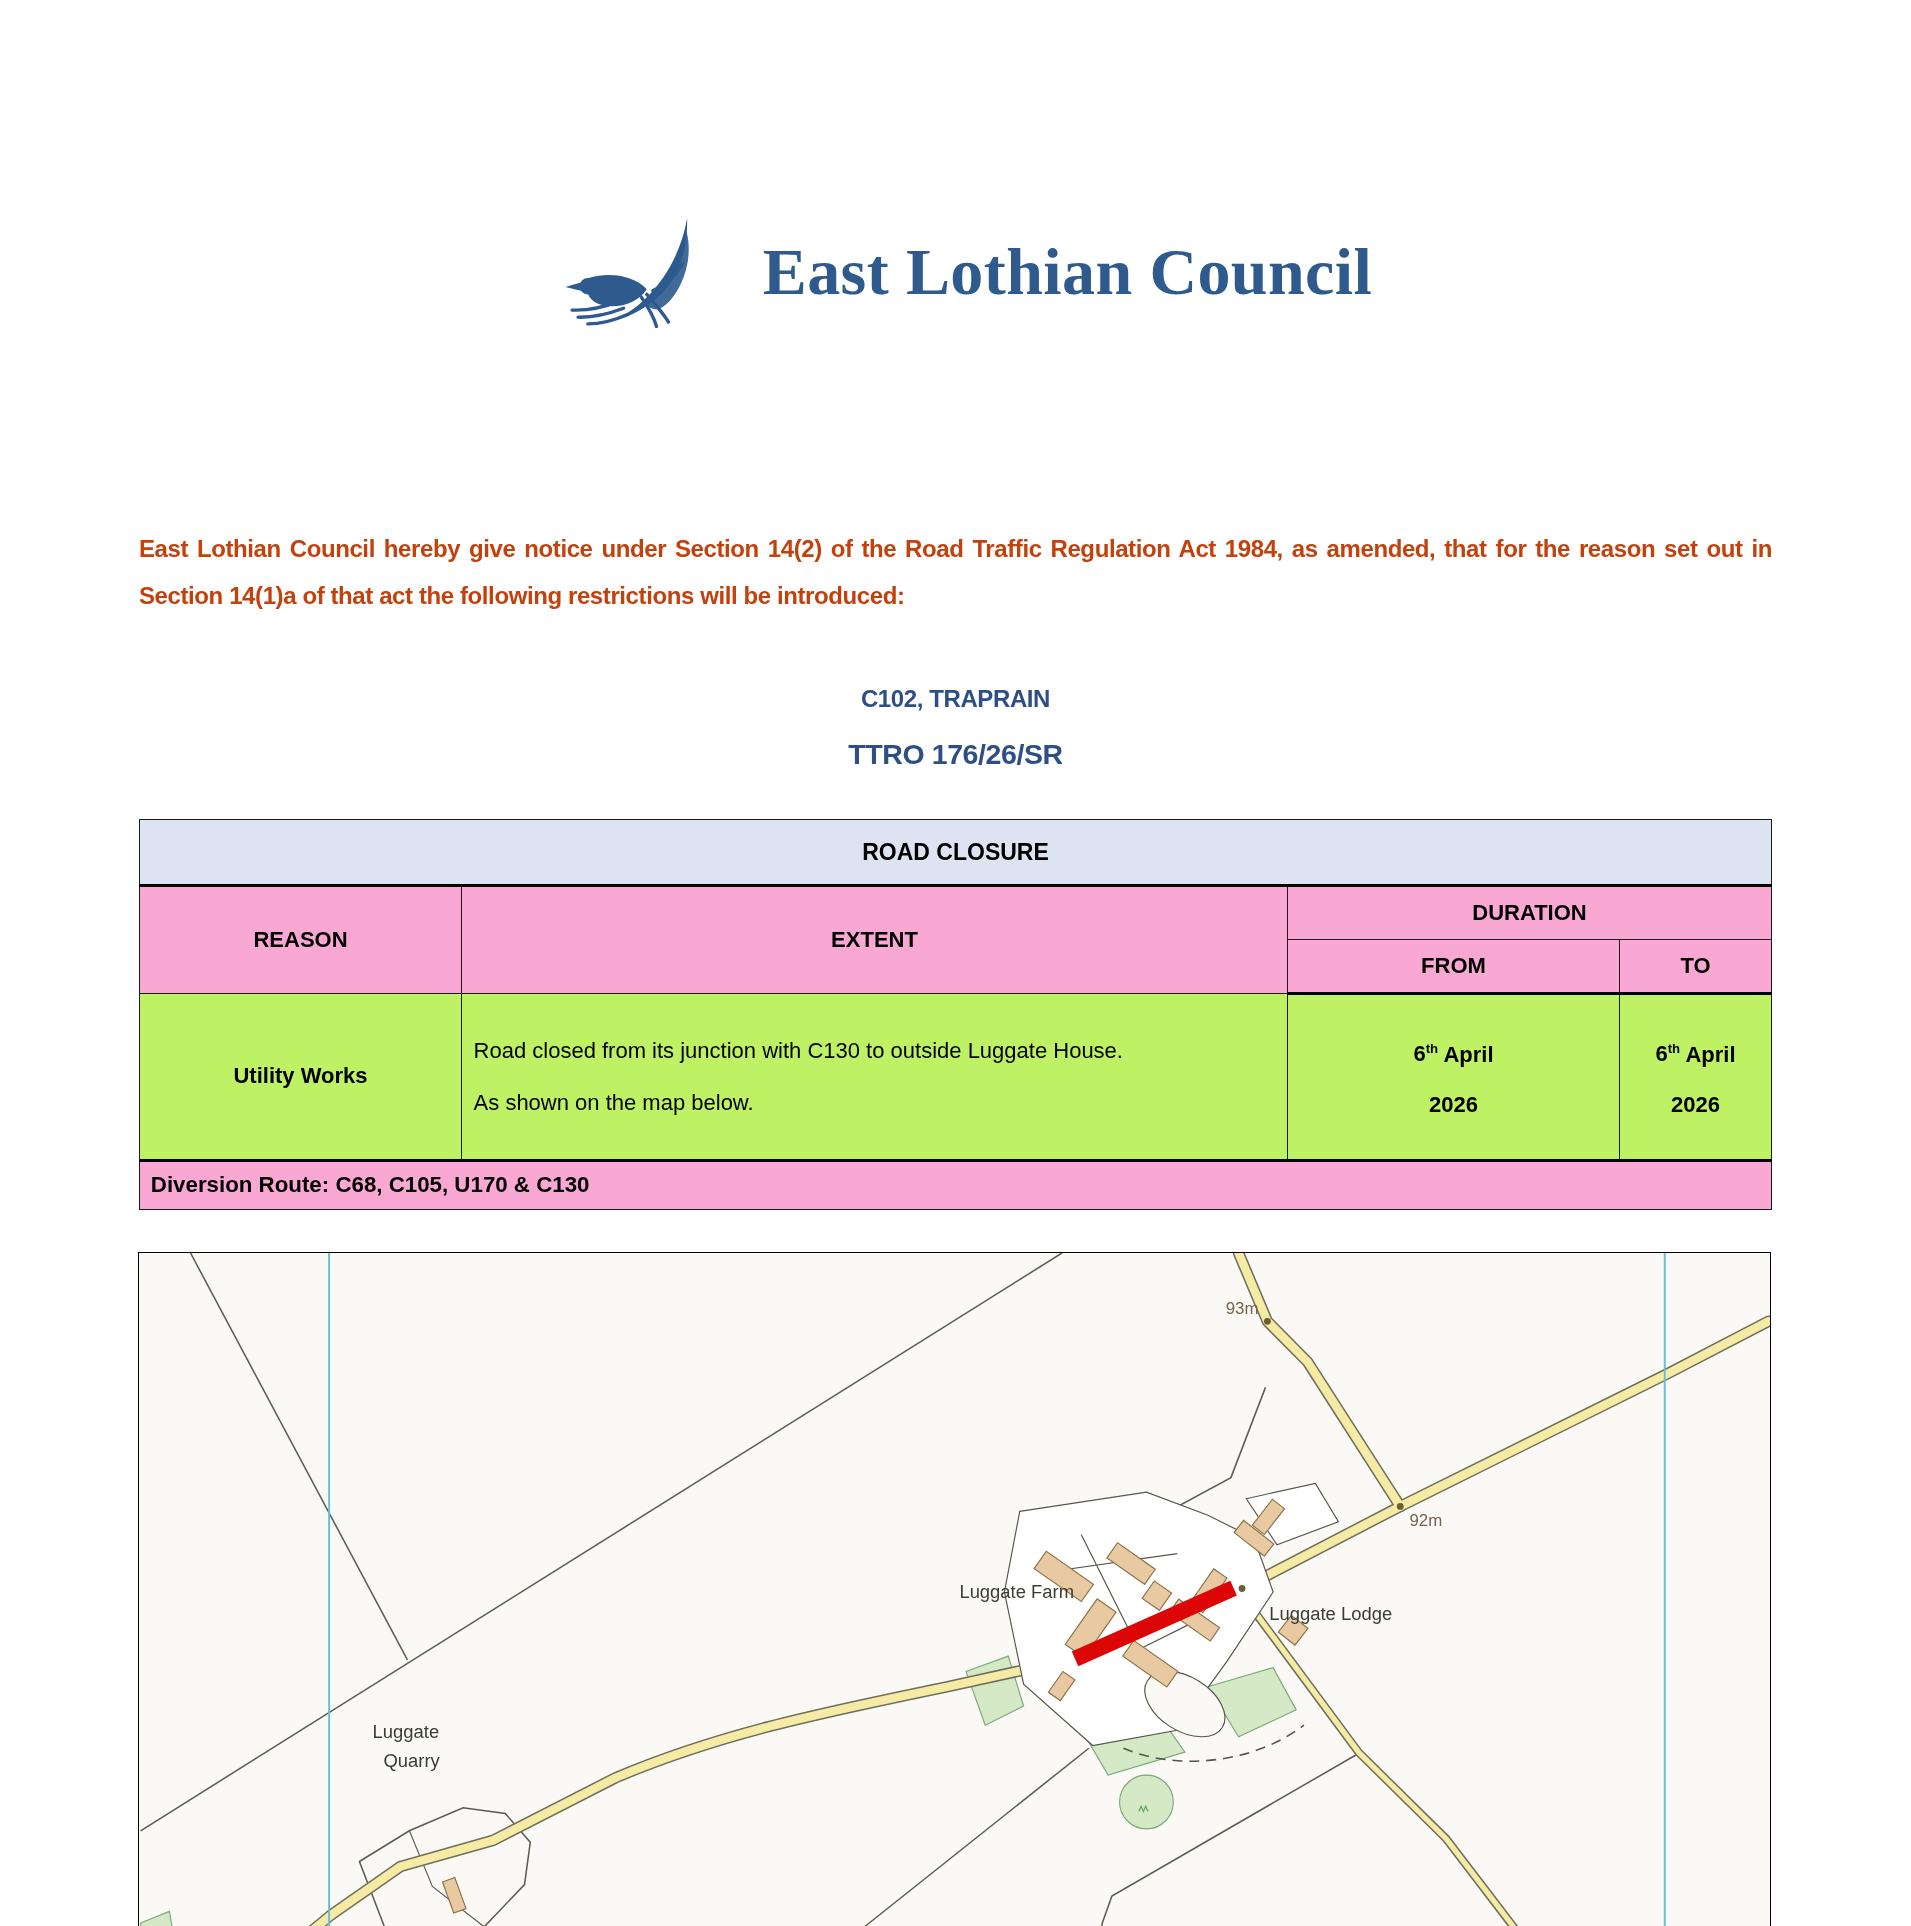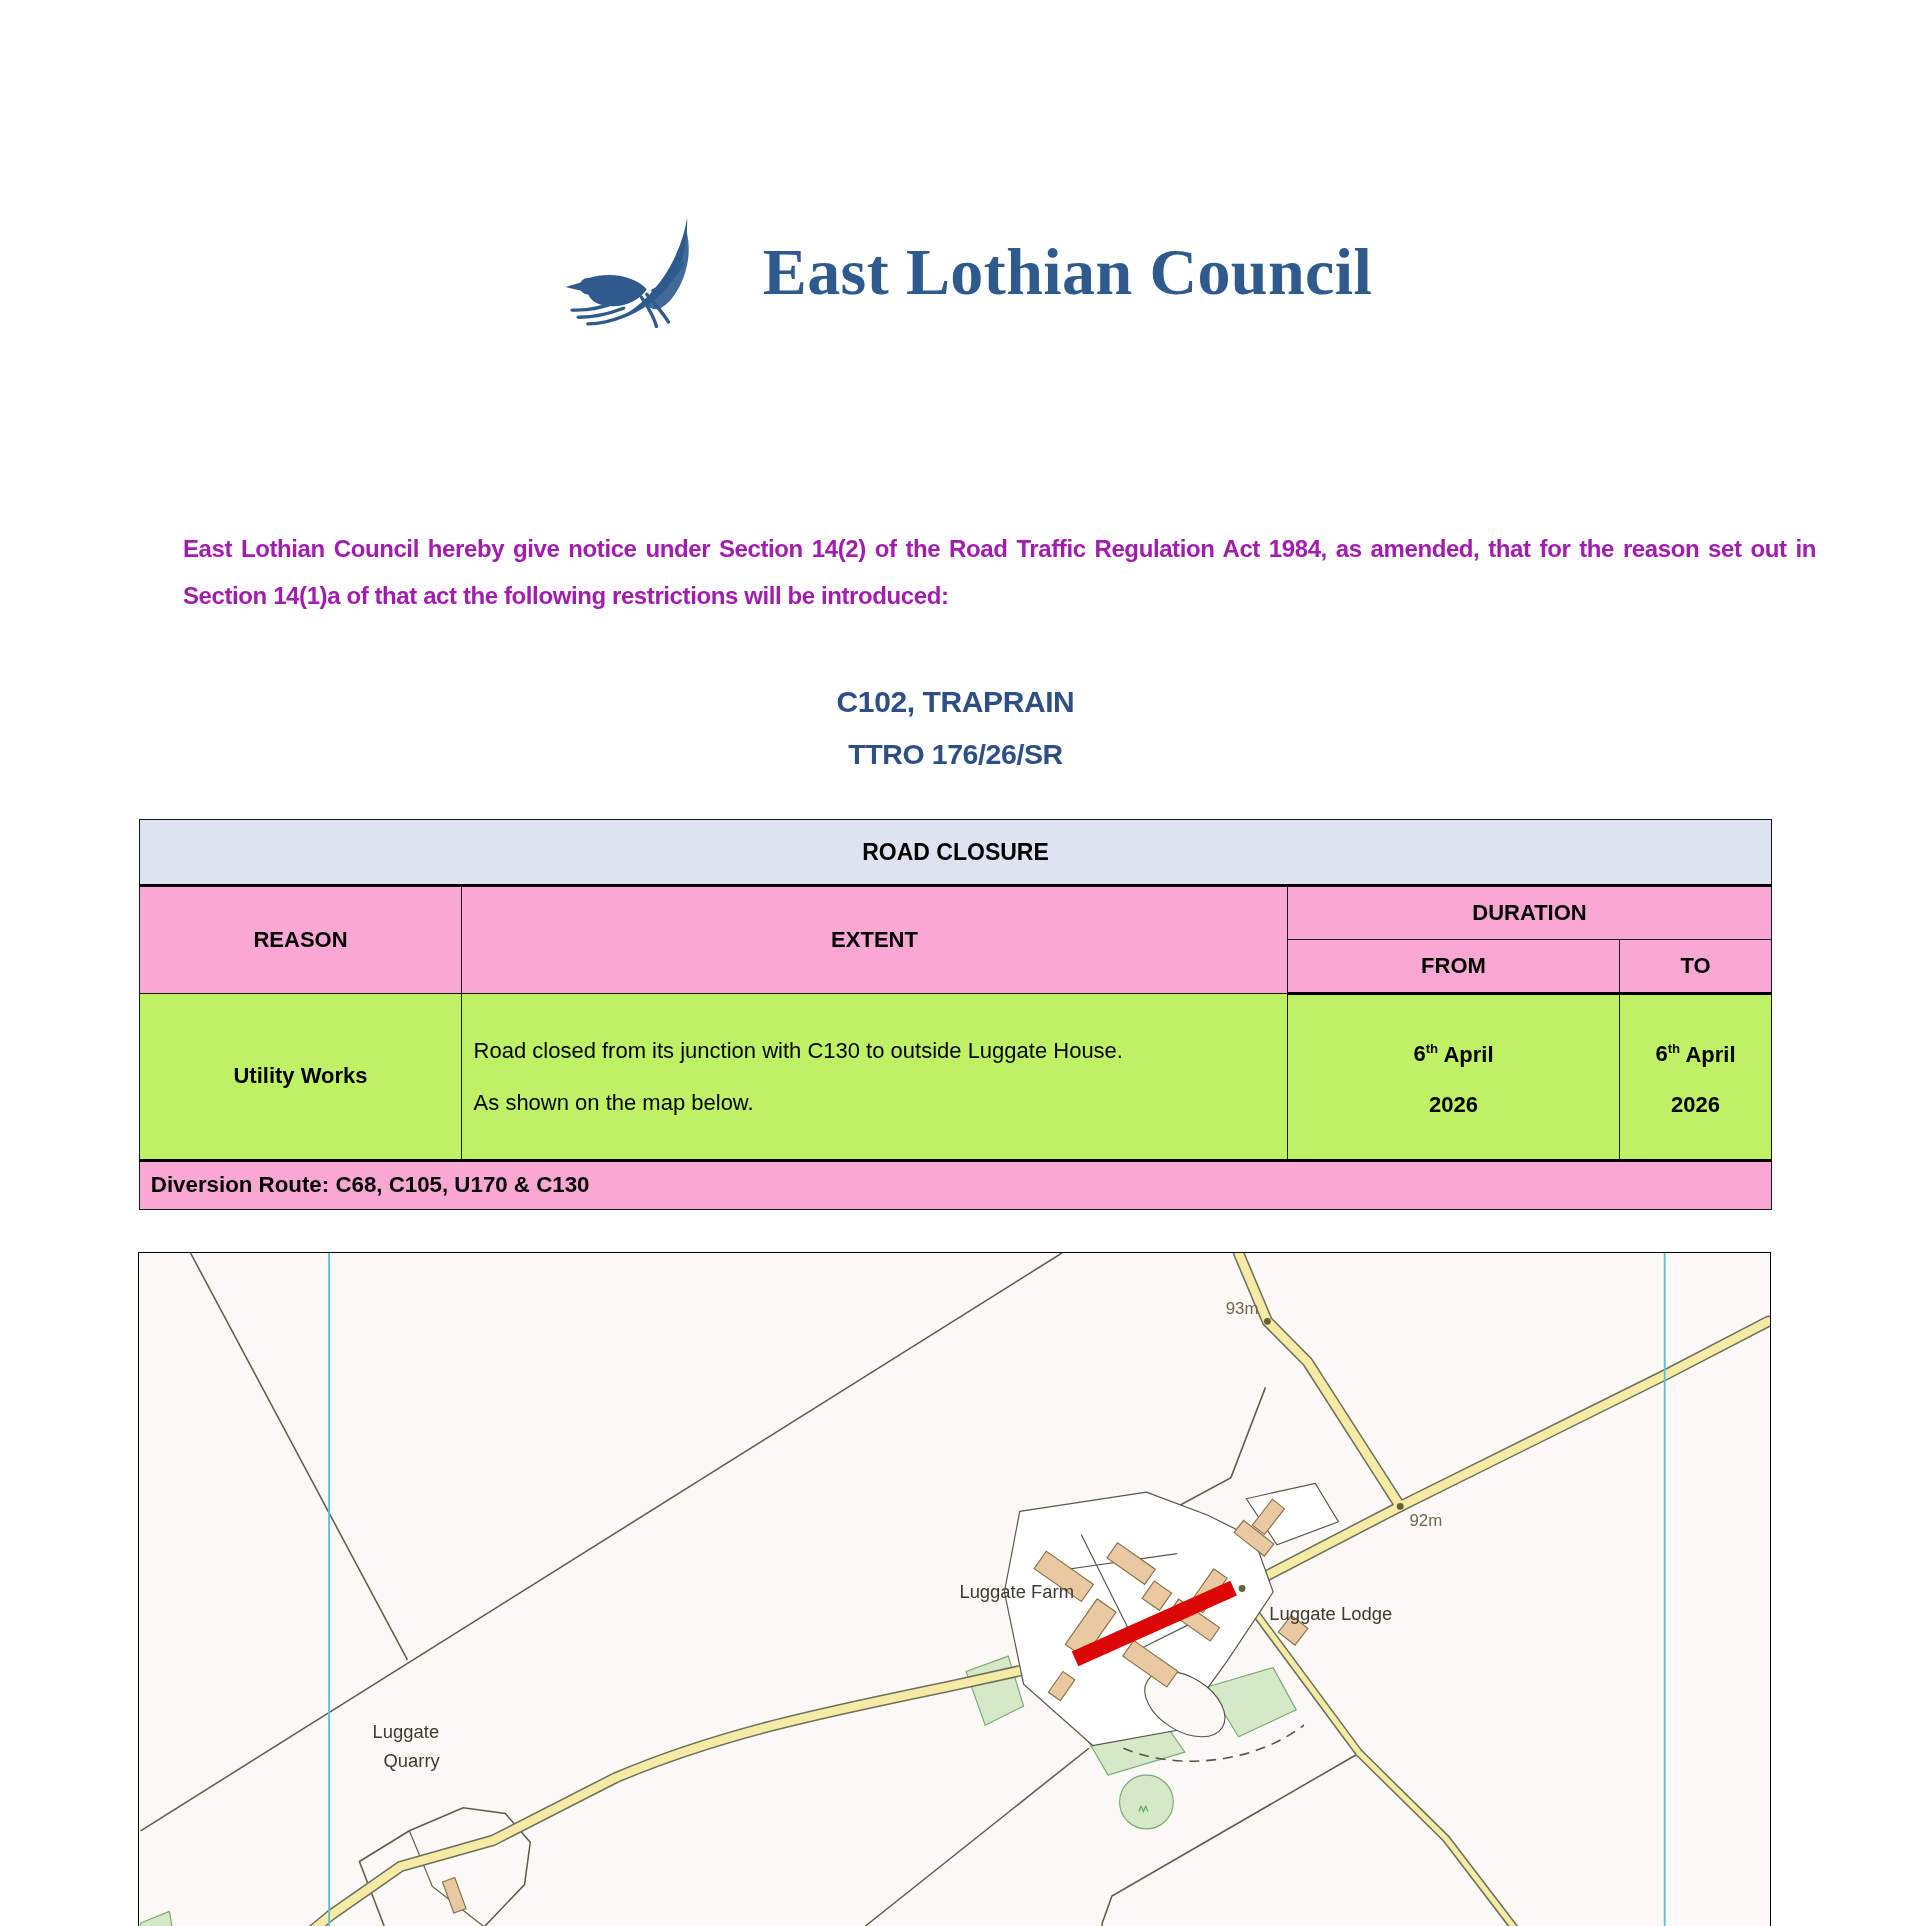--- a/index.html
+++ b/index.html
@@ -10,23 +10,23 @@
   .logo-row{position:absolute;top:216px;left:12px;width:100%;
             display:flex;justify-content:center;align-items:center;gap:19px;}
   .logo-text{font-family:"Liberation Serif",serif;font-weight:bold;
              font-size:66px;color:#2e5a8e;letter-spacing:0.4px;white-space:nowrap;}
 
   
   .doc-title{position:absolute;top:408px;left:139px;width:1633px;text-align:center;
              font-size:37px;font-weight:bold;letter-spacing:-0.8px;color:#000;}
   .intro{position:absolute;top:525px;left:139px;width:1633px;
          font-size:24px;font-weight:bold;line-height:47px;letter-spacing:-0.4px;
-         text-align:justify;color:#a21caf;margin-left:44px;}
+         text-align:justify;color:#c2410c;}
   .h-road{position:absolute;top:685px;left:139px;width:1633px;text-align:center;
-          font-size:30px;font-weight:bold;color:#2d4f86;letter-spacing:-0.4px;}
+          font-size:24px;font-weight:bold;color:#2d4f86;letter-spacing:-0.4px;}
   .h-ttro{position:absolute;top:738px;left:139px;width:1633px;text-align:center;
           font-size:28.5px;font-weight:bold;color:#2d4f86;letter-spacing:-0.4px;}
 
   
   .tbl-wrap{position:absolute;top:819px;left:139px;width:1633px;border-radius:24px;}
   table.closure{border-collapse:collapse;table-layout:fixed;width:1633px;
                 border:1.9px solid #000;font-size:22px;color:#000;}
   table.closure td{border:1.2px solid #1a1a1a;overflow:hidden;}
   .c-reason{width:322px;} .c-extent{width:826px;} .c-from{width:332px;} .c-to{width:152px;}
   tr.t-title td{height:62px;background:#dde3f0;text-align:center;

